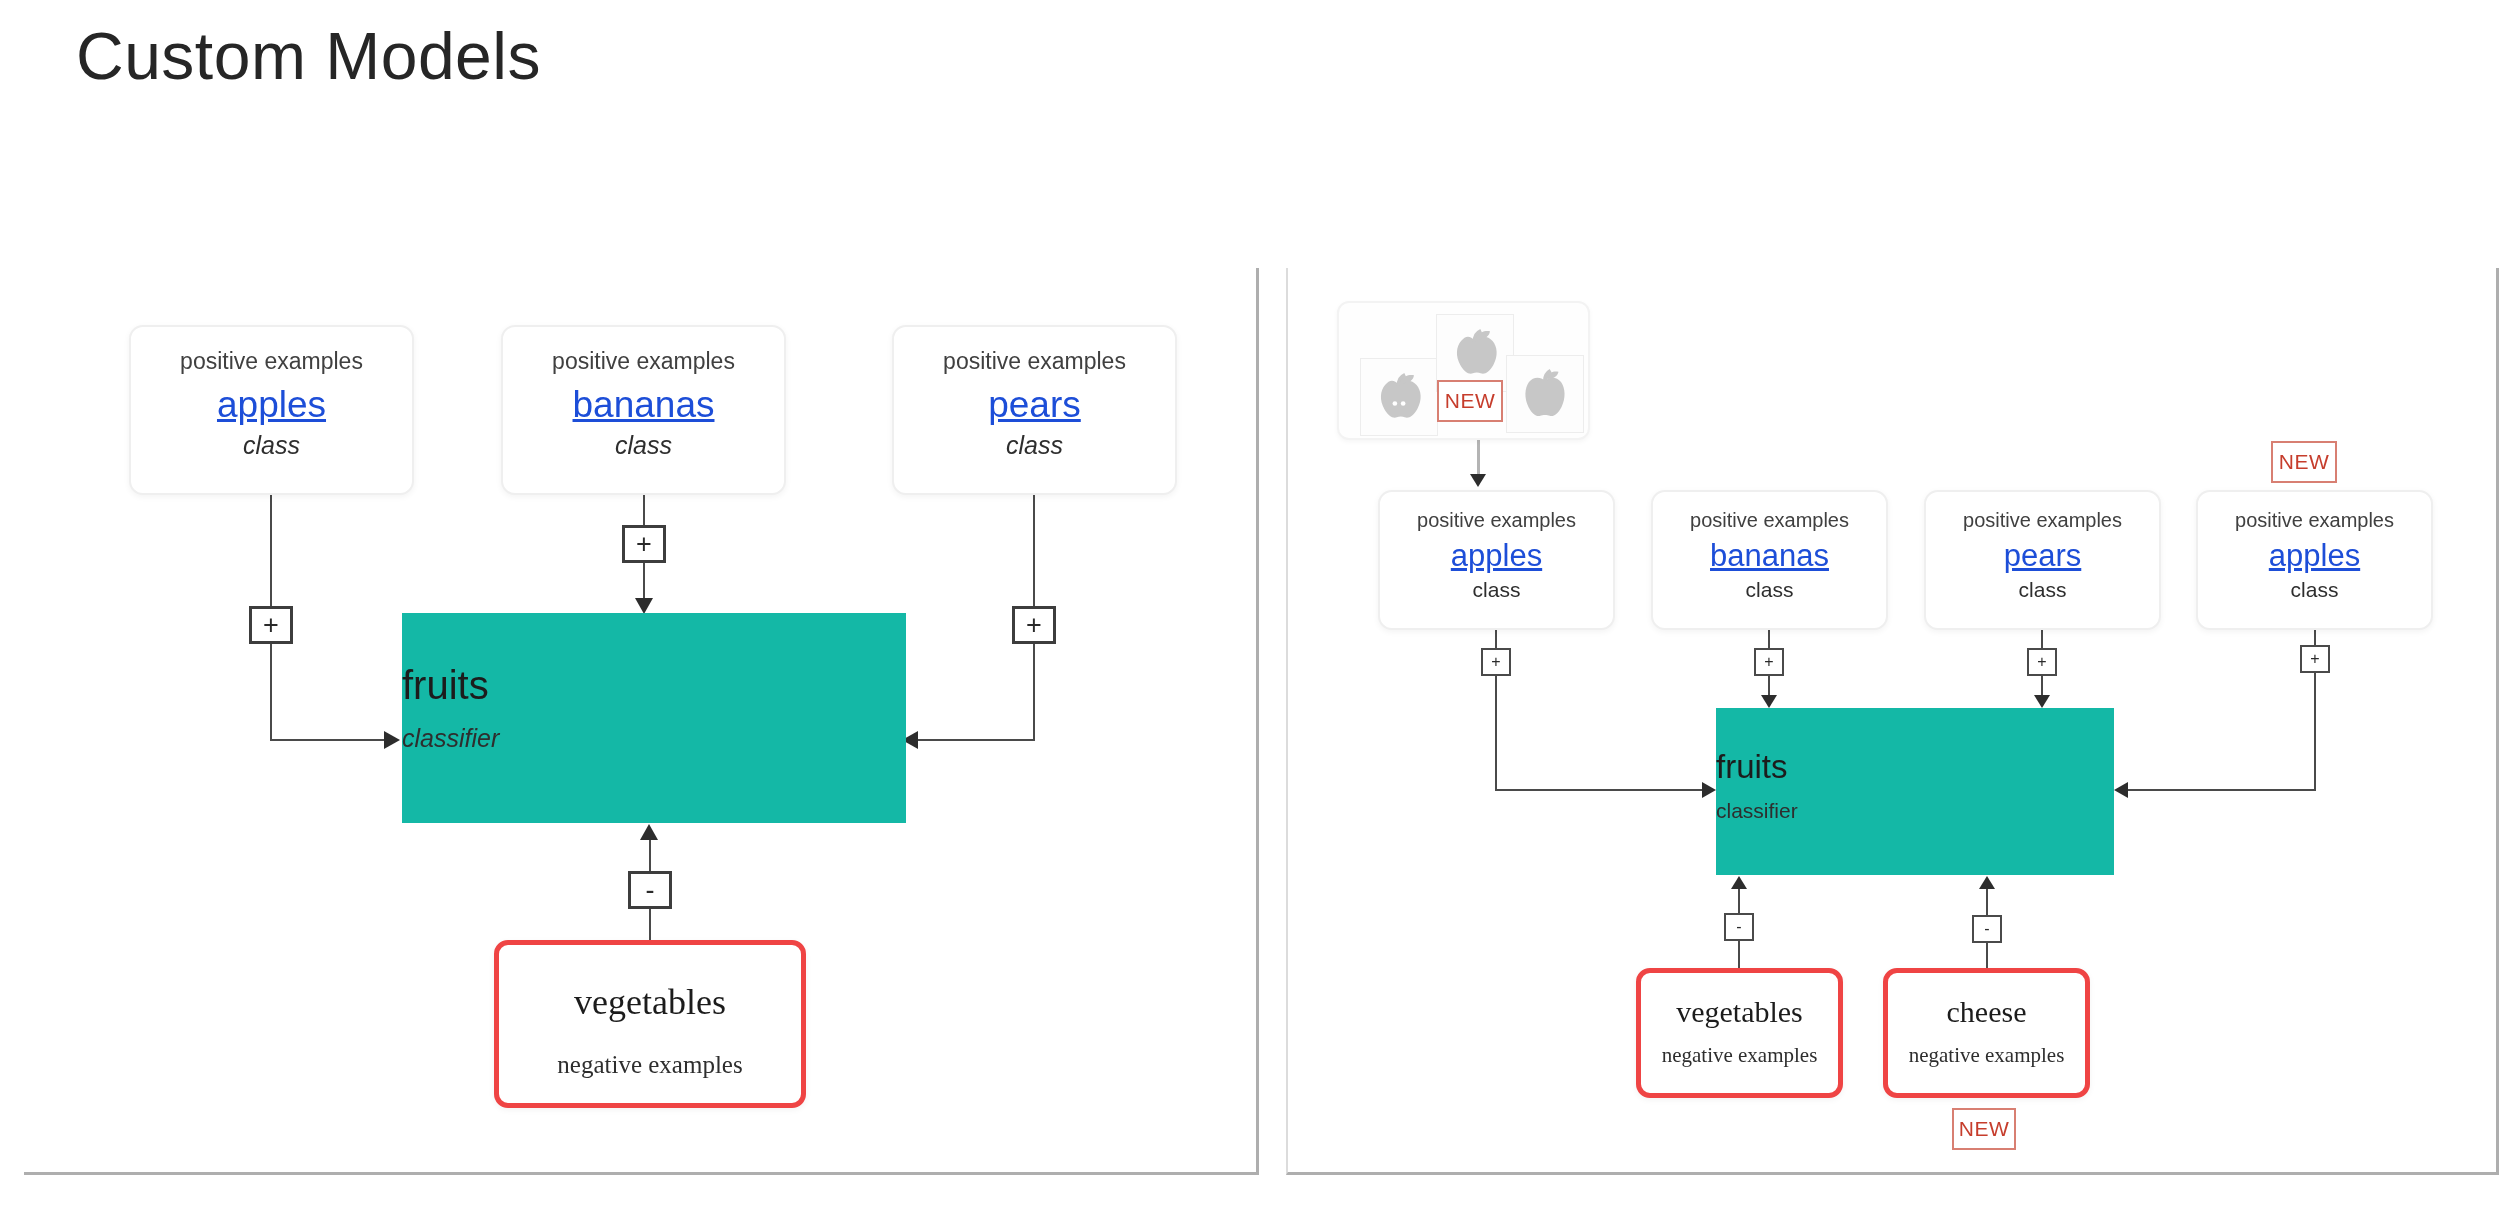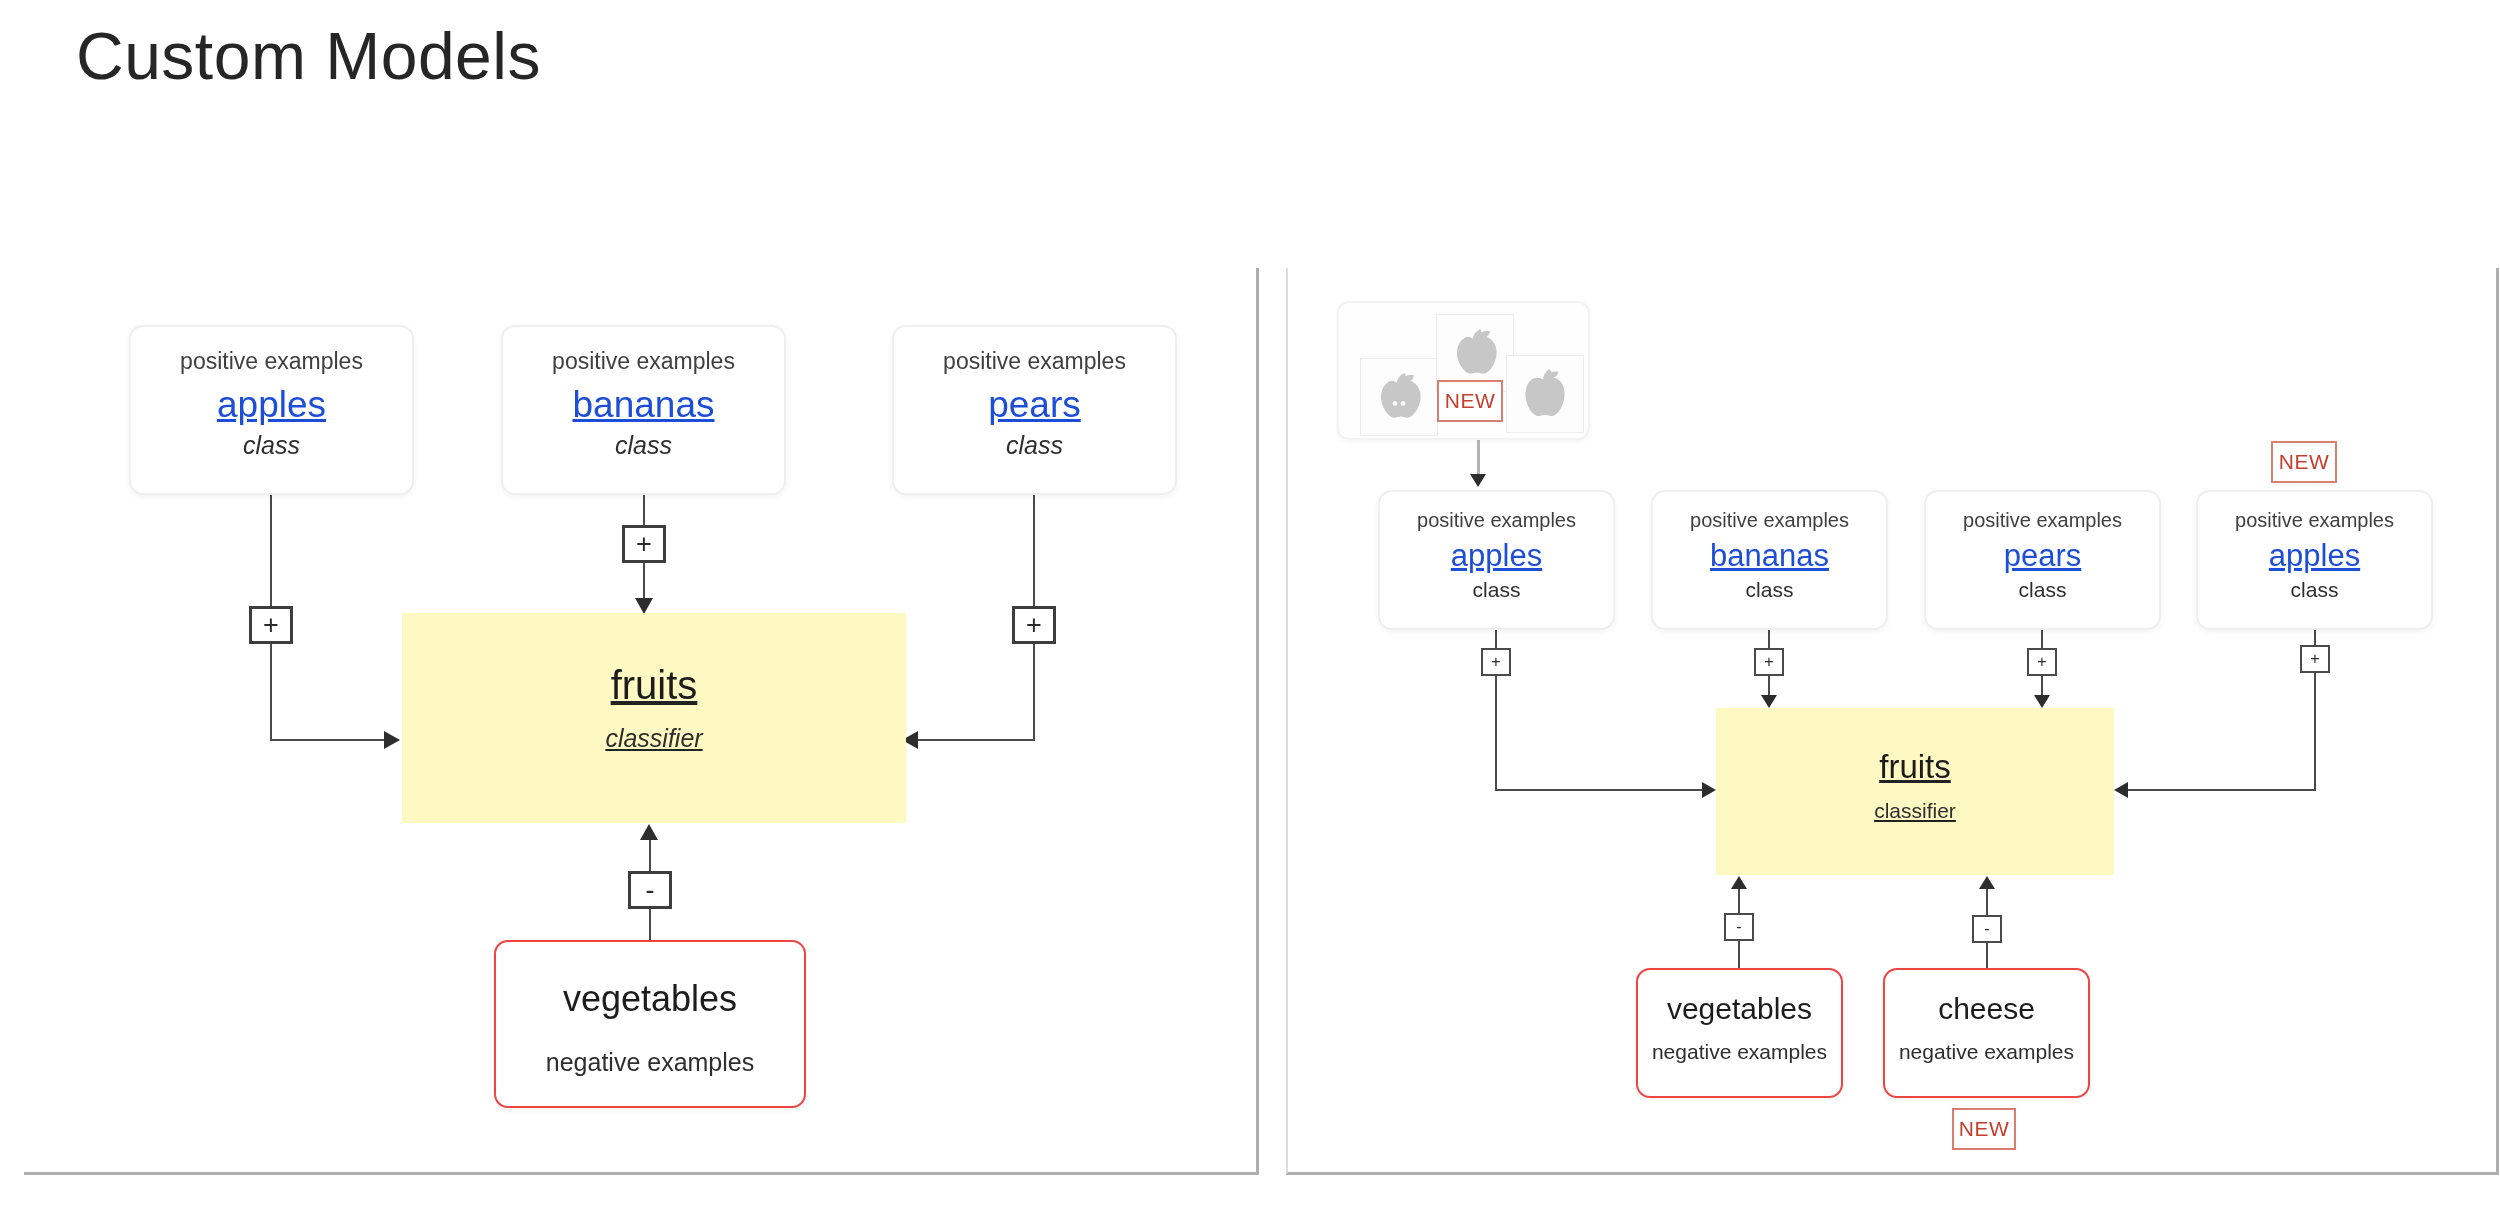--- a/index.html
+++ b/index.html
@@ -25,33 +25,33 @@
   .cbox-l{width:285px;height:170px;padding-top:21px;}
   .cbox-l .pos{font-size:23px;}
   .cbox-l .name{font-size:37px;margin-top:9px;}
   .cbox-l .sub{font-size:25px;font-style:italic;margin-top:5px;}
   .cbox-s{width:237px;height:140px;padding-top:17px;}
   .cbox-s .pos{font-size:20px;}
   .cbox-s .name{font-size:31px;margin-top:6px;}
   .cbox-s .sub{font-size:21px;margin-top:4px;}
 
   
-  .clf{background:#fef9c3;text-align:center;z-index:2;text-decoration:underline;}
+  .clf{background:#14b8a6;z-index:2;}
   .clf .name{color:#1c1c1c;}
   .clf .sub{color:#2e2e2e;}
   .clf-l{width:504px;height:210px;}
   .clf-l .name{font-size:40px;padding-top:50px;}
   .clf-l .sub{font-size:25px;font-style:italic;margin-top:16px;}
   .clf-s{width:398px;height:167px;}
   .clf-s .name{font-size:33px;padding-top:40px;}
   .clf-s .sub{font-size:21px;margin-top:13px;}
 
   
-  .nbox{background:#fff;border:2px solid #ef4444;border-radius:14px;box-shadow:0 2px 6px rgba(0,0,0,0.05);
-        text-align:center;box-sizing:border-box;z-index:3;}
+  .nbox{background:#fff;border:5px solid #ef4444;border-radius:14px;box-shadow:0 2px 6px rgba(0,0,0,0.05);
+        text-align:center;box-sizing:border-box;z-index:3;font-family:Liberation Serif, serif;}
   .nbox-l{width:312px;height:168px;}
   .nbox-l .name{font-size:36px;color:#1c1c1c;padding-top:36px;}
   .nbox-l .sub{font-size:25px;color:#2e2e2e;margin-top:28px;}
   .nbox-s{width:207px;height:130px;}
   .nbox-s .name{font-size:30px;color:#1c1c1c;padding-top:22px;}
   .nbox-s .sub{font-size:21px;color:#2e2e2e;margin-top:14px;}
 
   
   .op{background:#fff;border:3px solid #3d3d3d;display:flex;align-items:center;justify-content:center;
       box-sizing:border-box;z-index:4;color:#2a2a2a;}

